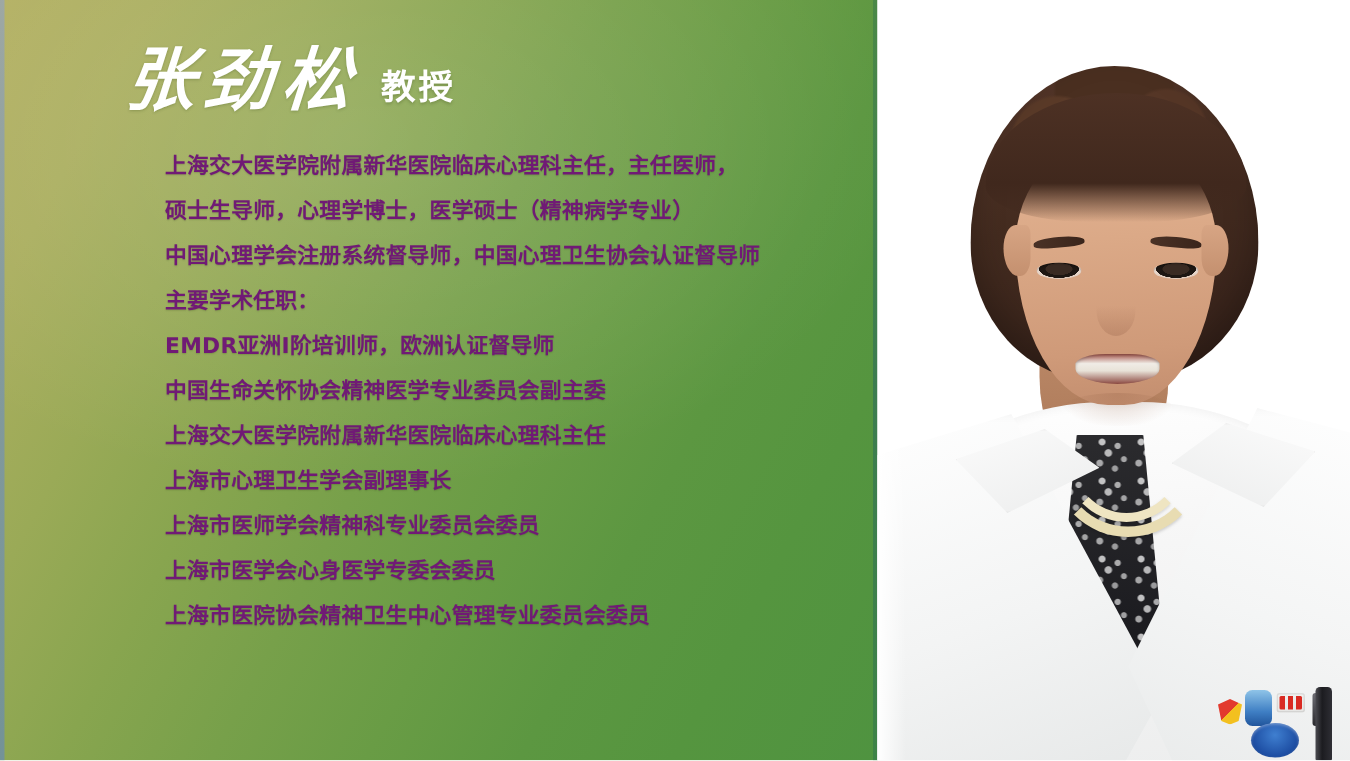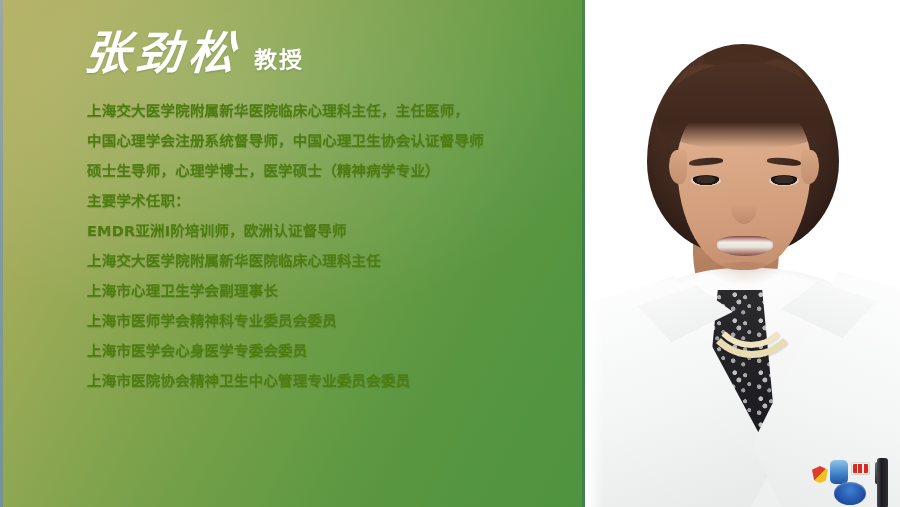--- a/index.html
+++ b/index.html
@@ -88,46 +88,47 @@
     font-size: 46px;
     font-weight: 700;
     font-style: italic;
     letter-spacing: 6px;
     color: #ffffff;
     line-height: 1;
     text-shadow: 0 1px 2px rgba(60,80,30,0.30);
     transform: skewX(-4deg);
   }
   #title-text {
-    font-family: Liberation Sans, sans-serif;
+    font-family: Liberation Mono, monospace;
     font-size: 23px;
     font-weight: 700;
     letter-spacing: 2px;
     color: #ffffff;
     line-height: 1;
     padding-bottom: 4px;
     text-shadow: 0 1px 2px rgba(60,80,30,0.28);
   }
 
   
   #credentials {
     position: absolute;
     left: 87px;
     top: 96px;
     width: 480px;
   }
   .cred-line {
     font-family: "DejaVu Sans", "Liberation Sans", sans-serif;
     font-size: 14.5px;
     font-weight: 700;
-    color: #4d7c0f;
+    color: #701a75;
     line-height: 30px;
     white-space: nowrap;
     letter-spacing: 0.2px;
     text-shadow: 0 1px 1px rgba(45,70,25,0.22);
+    margin-left: 23px;
   }
 
   
   #portrait {
     position: absolute;
     left: 585px;
     top: 0;
     width: 315px;
     height: 507px;
     background: #ffffff;
@@ -332,24 +333,25 @@
   <div id="left-edge-rule"></div>
   <div id="right-edge-rule"></div>
 
   <div id="heading">
     <span id="name-text">张劲松</span>
     <span id="title-text">教授</span>
   </div>
 
   <div id="credentials">
     <div class="cred-line">上海交大医学院附属新华医院临床心理科主任，主任医师，</div>
+    <div class="cred-line">硕士生导师，心理学博士，医学硕士（精神病学专业）</div>
     <div class="cred-line">中国心理学会注册系统督导师，中国心理卫生协会认证督导师</div>
-    <div class="cred-line">硕士生导师，心理学博士，医学硕士（精神病学专业）</div>
     <div class="cred-line">主要学术任职：</div>
     <div class="cred-line">EMDR亚洲I阶培训师，欧洲认证督导师</div>
+    <div class="cred-line">中国生命关怀协会精神医学专业委员会副主委</div>
     <div class="cred-line">上海交大医学院附属新华医院临床心理科主任</div>
     <div class="cred-line">上海市心理卫生学会副理事长</div>
     <div class="cred-line">上海市医师学会精神科专业委员会委员</div>
     <div class="cred-line">上海市医学会心身医学专委会委员</div>
     <div class="cred-line">上海市医院协会精神卫生中心管理专业委员会委员</div>
   </div>
 
   <div id="portrait">
     <div class="p-layer" id="neck"></div>
     <div class="p-layer" id="coat"></div>

